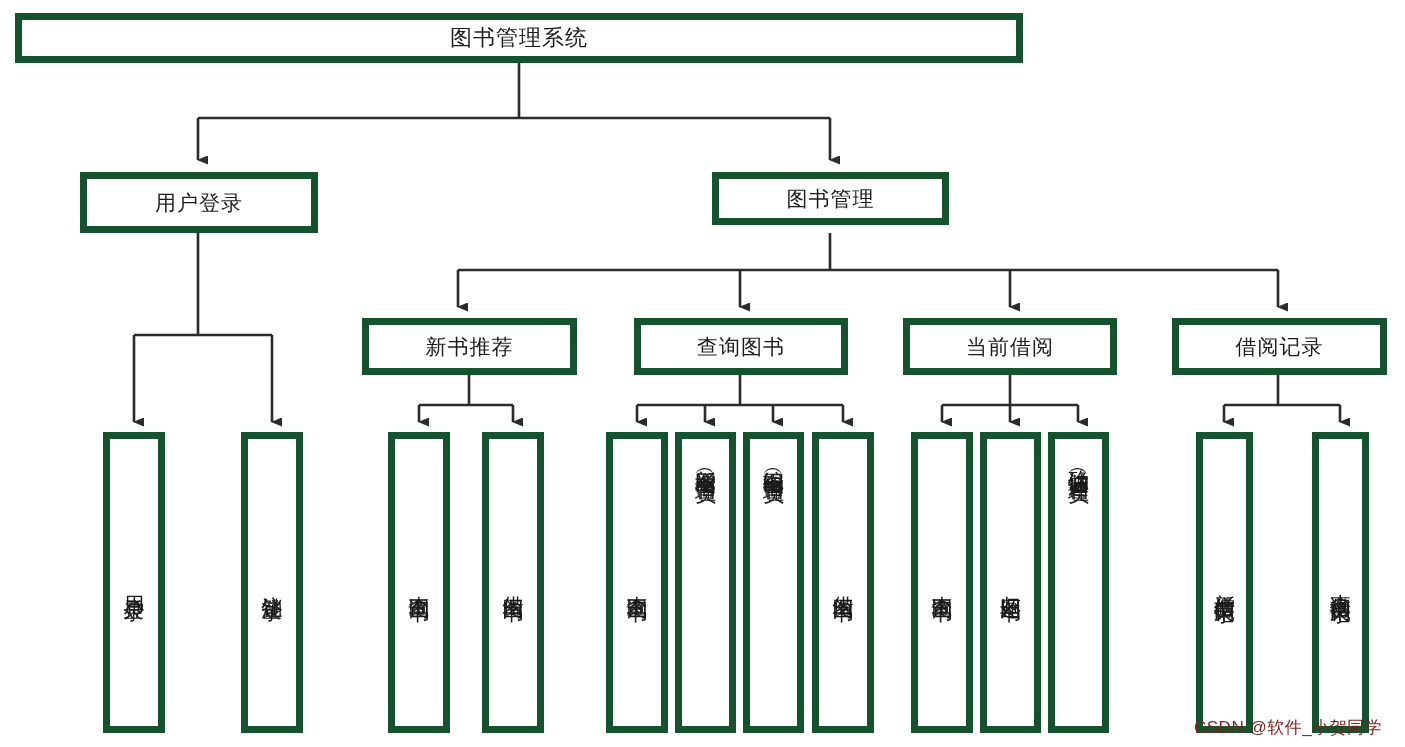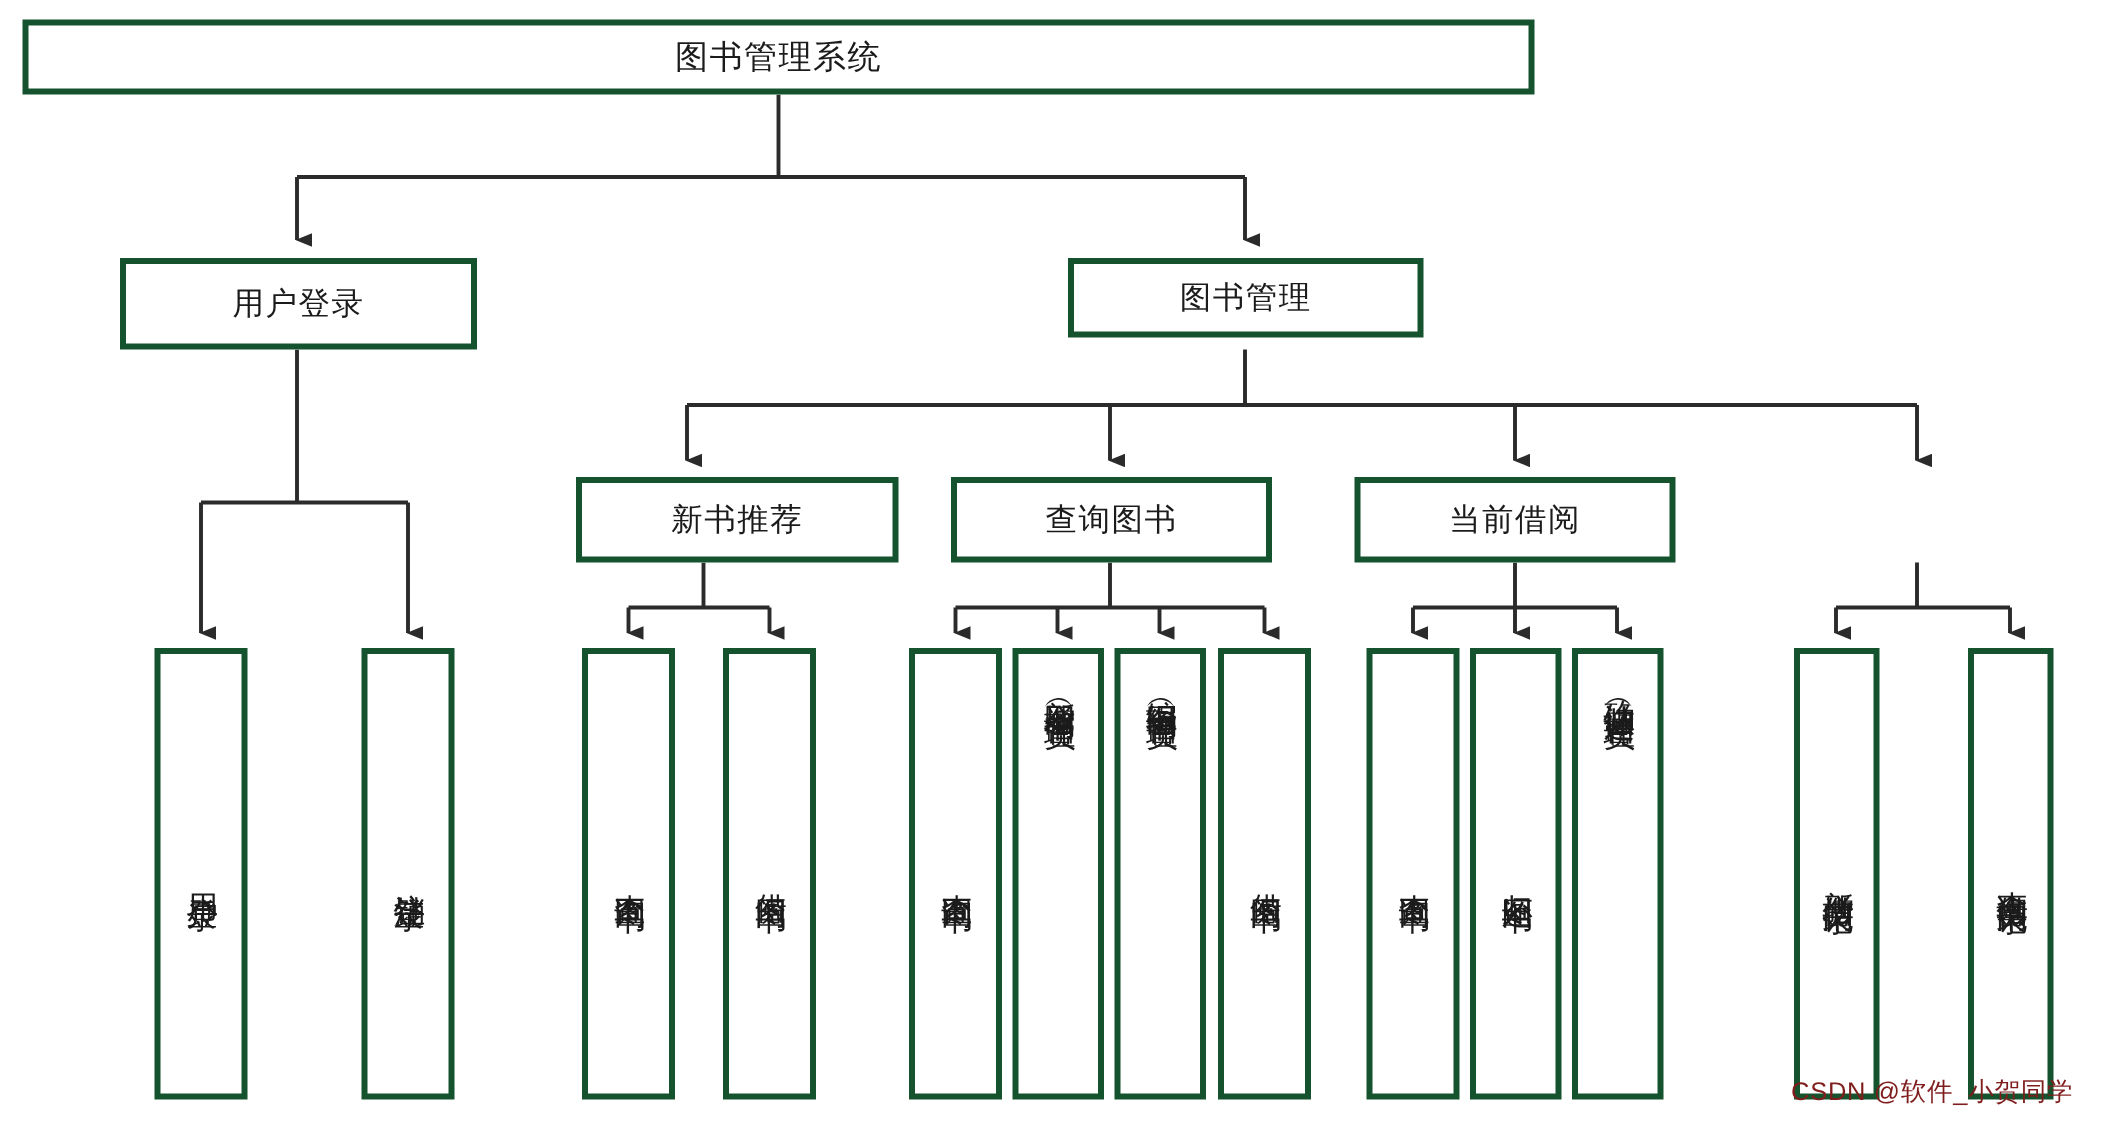--- a/index.html
+++ b/index.html
@@ -23,21 +23,21 @@
     left: 0;
     top: 0;
     width: 1405px;
     height: 747px;
     pointer-events: none;
   }
   .node {
     position: absolute;
     box-sizing: border-box;
     background: #ffffff;
-    border: 4px solid #14532d;
+    border: 7px solid #14532d;
     display: flex;
     align-items: center;
     justify-content: center;
     color: #1b1b1b;
     z-index: 2;
   }
   .node.h {
     font-size: 21px;
     line-height: 1.2;
     letter-spacing: 1px;
@@ -132,29 +132,32 @@
     <span>图书管理系统</span>
   </div>
 
   <div class="node h" style="left:80px; top:172px; width:238px; height:61px;">
     <span>用户登录</span>
   </div>
   <div class="node h" style="left:712px; top:172px; width:237px; height:53px;">
     <span>图书管理</span>
   </div>
 
-  <div class="node h" style="left:362px; top:318px; width:215px; height:57px;margin-left:22px;">
+  <div class="node h" style="left:362px; top:318px; width:215px; height:57px;">
     <span>新书推荐</span>
   </div>
   <div class="node h" style="left:634px; top:318px; width:214px; height:57px;">
     <span>查询图书</span>
   </div>
   <div class="node h" style="left:903px; top:318px; width:214px; height:57px;">
     <span>当前借阅</span>
   </div>
+  <div class="node h" style="left:1172px; top:318px; width:215px; height:57px;">
+    <span>借阅记录</span>
+  </div>
 
   <div class="node v mid" style="left:103px; top:432px; width:62px; height:301px;">
     <span class="vlabel">用户登录</span>
   </div>
   <div class="node v mid" style="left:241px; top:432px; width:62px; height:301px;">
     <span class="vlabel">注销登录</span>
   </div>
 
   <div class="node v mid" style="left:388px; top:432px; width:62px; height:301px;">
     <span class="vlabel">查询图书</span>

